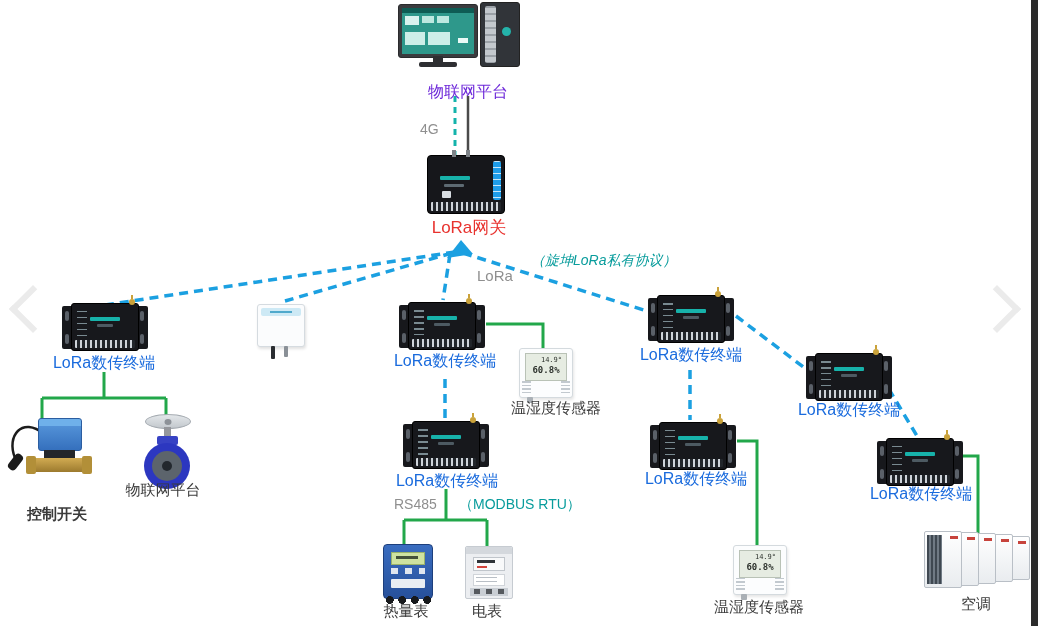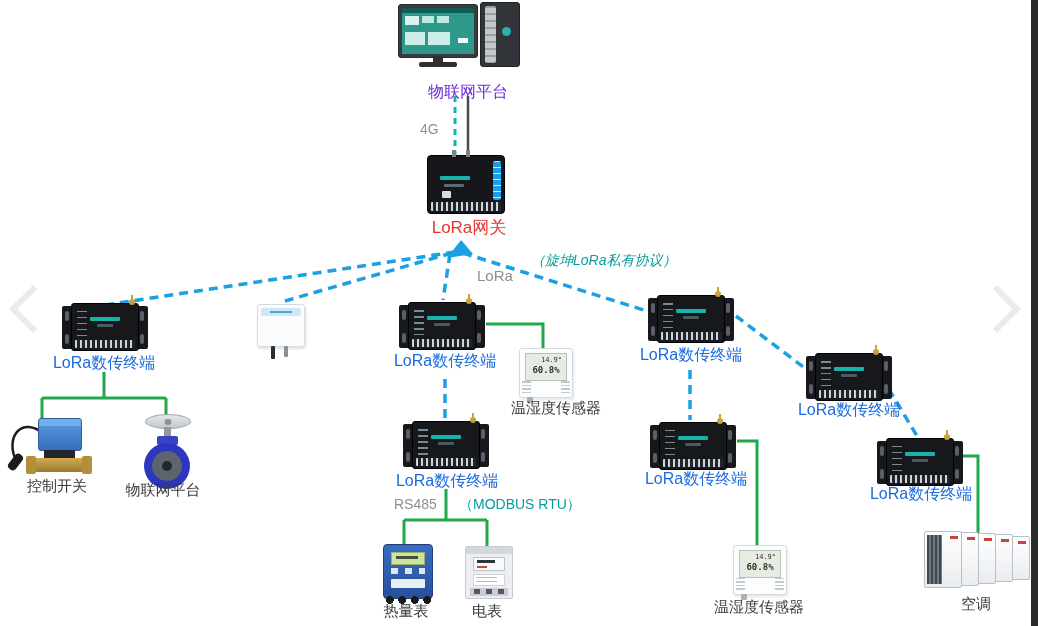--- a/index.html
+++ b/index.html
@@ -310,21 +310,21 @@
     <i class="nub"></i>
   </div>
   <div class="lab cx dark" style="left:759px;top:598px;">温湿度传感器</div>
 
   <div class="vswitch">
     <i class="plug"></i>
     <i class="acthead"></i>
     <i class="actband"></i>
     <i class="vbody"></i>
   </div>
-  <div class="lab cx dark" style="left:57px;top:477px;">控制开关</div>
+  <div class="lab cx dark" style="left:57px;top:505px;font-weight:bold;">控制开关</div>
 
   <div class="bvalve">
     <i class="wheel"></i>
     <i class="stem"></i>
     <i class="neck"></i>
     <i class="ring"></i>
   </div>
   <div class="lab cx dark" style="left:163px;top:481px;">物联网平台</div>
 
   <div class="lab gray" style="left:394px;top:496px;">RS485</div>

